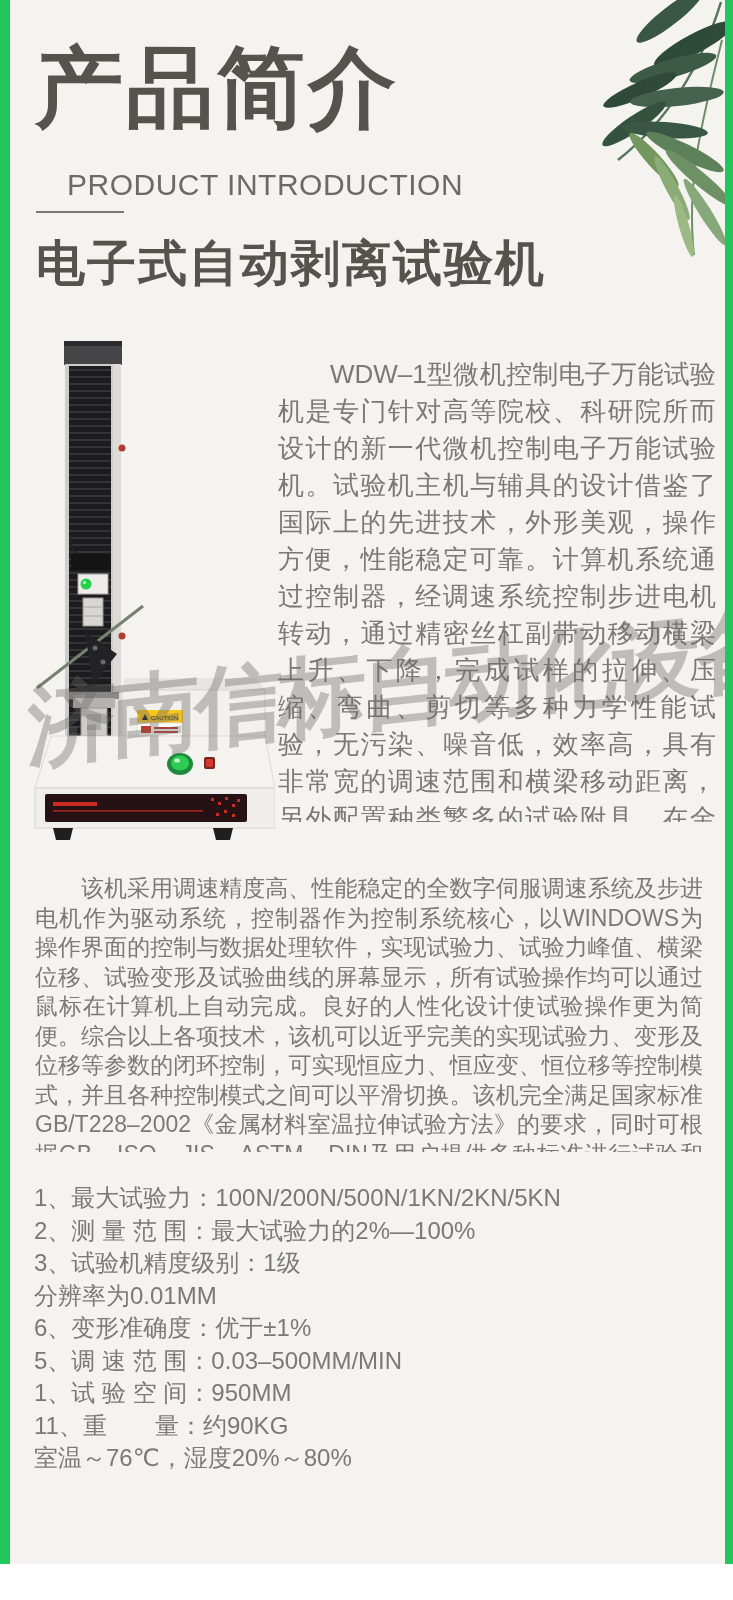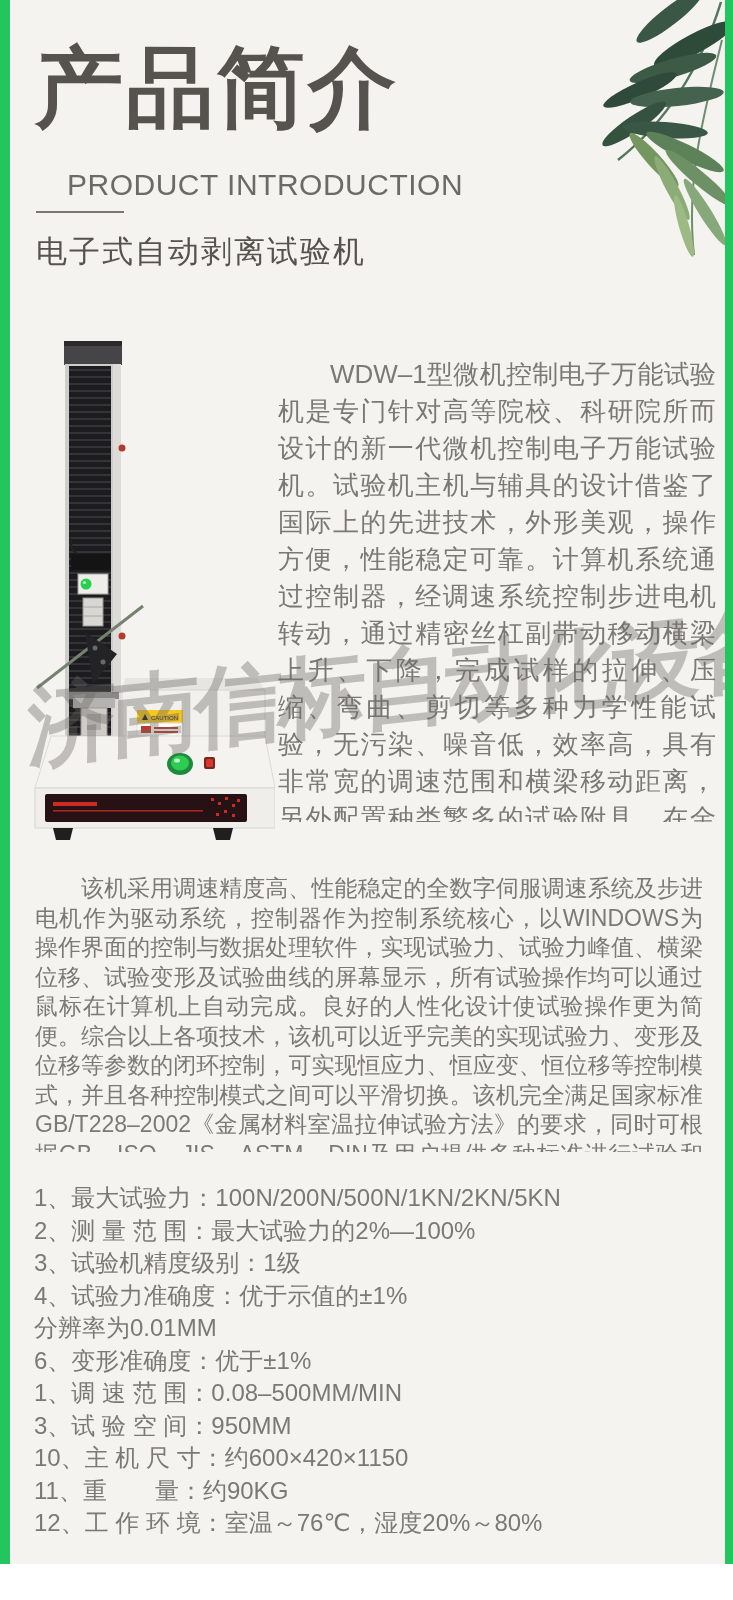--- a/index.html
+++ b/index.html
@@ -6,21 +6,21 @@
   body{font-family:"Liberation Sans","DejaVu Sans",sans-serif;background:#ffffff;}
   .page{position:relative;width:733px;height:1564px;background:#22c55e;overflow:hidden;}
   .canvas{position:absolute;left:10px;right:8px;top:0;bottom:0;background:#f4f3ef;overflow:hidden;}
 
   
   .title{position:absolute;left:25px;top:42px;font-size:88px;font-weight:bold;
          color:#56534f;letter-spacing:3px;line-height:1.05;white-space:nowrap;}
   .subtitle-en{position:absolute;left:26px;top:168px;font-size:30px;color:#6c6a66;
          letter-spacing:.5px;white-space:nowrap;margin-left:31px;}
   .title-rule{position:absolute;left:26px;top:211px;width:88px;height:2px;background:#7a7772;}
-  .product-name{position:absolute;left:26px;top:231px;font-size:31px;font-weight:normal;
+  .product-name{position:absolute;left:26px;top:231px;font-size:49px;font-weight:bold;
          color:#56534f;letter-spacing:2px;white-space:nowrap;}
 
   
   .machine{position:absolute;left:15px;top:336px;width:250px;height:510px;}
   .para1{position:absolute;left:268px;top:356px;width:438px;height:466px;overflow:hidden;
          font-size:26px;line-height:37px;color:#7b7975;text-align:justify;text-indent:2em;}
   .para2{position:absolute;left:25px;top:874px;width:668px;height:278px;overflow:hidden;
          font-size:23px;line-height:29.5px;color:#7b7975;text-align:justify;text-indent:2em;}
 
   
@@ -153,48 +153,39 @@
           </div>
         <div class="spec-row">
             <span class="spec-label">2、测 量 范 围：</span>
             <span class="spec-value">最大试验力的2%—100%</span>
           </div>
         <div class="spec-row">
             <span class="spec-label">3、试验机精度级别：</span>
             <span class="spec-value">1级</span>
           </div>
         <div class="spec-row">
-            <span class="spec-label">4、试验力准确度：</span>
-            <span class="spec-value">优于示值的±1%</span>
-          </div>
-        <div class="spec-row">
             <span class="spec-value">分辨率为0.01MM</span>
           </div>
         <div class="spec-row">
             <span class="spec-label">6、变形准确度：</span>
             <span class="spec-value">优于±1%</span>
           </div>
         <div class="spec-row">
-            <span class="spec-label">1、调 速 范 围：</span>
-            <span class="spec-value">0.08–500MM/MIN</span>
+            <span class="spec-label">5、调 速 范 围：</span>
+            <span class="spec-value">0.03–500MM/MIN</span>
           </div>
         <div class="spec-row">
-            <span class="spec-label">3、试 验 空 间：</span>
+            <span class="spec-label">1、试 验 空 间：</span>
             <span class="spec-value">950MM</span>
-          </div>
-        <div class="spec-row">
-            <span class="spec-label">10、主 机 尺 寸：</span>
-            <span class="spec-value">约600×420×1150</span>
           </div>
         <div class="spec-row">
             <span class="spec-label">11、重　　量：</span>
             <span class="spec-value">约90KG</span>
           </div>
         <div class="spec-row">
-            <span class="spec-label">12、工 作 环 境：</span>
             <span class="spec-value">室温～76℃，湿度20%～80%</span>
           </div>
       </div>
     </div>
 
     <div class="watermark">济南信标自动化设备</div>
   </div>
 </div>
 
 </body></html>

